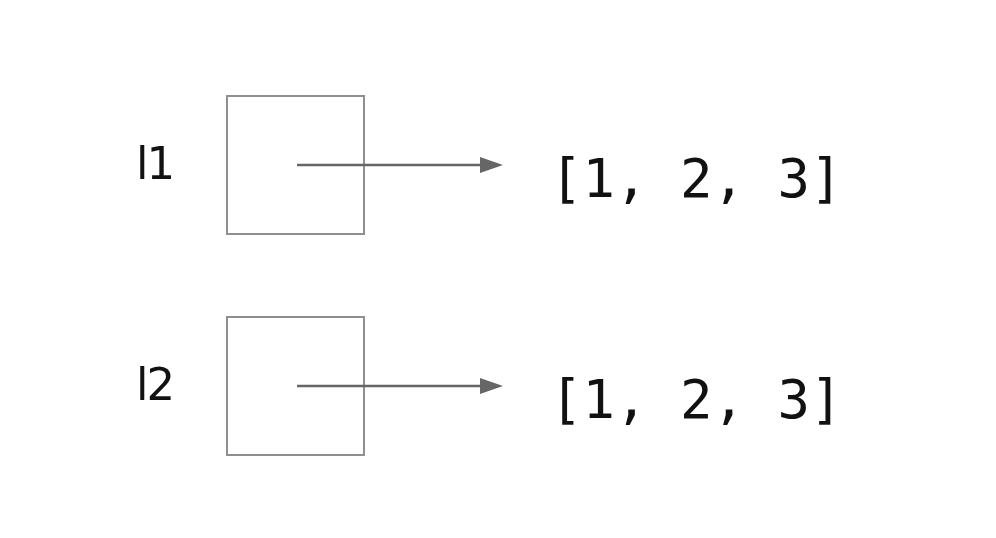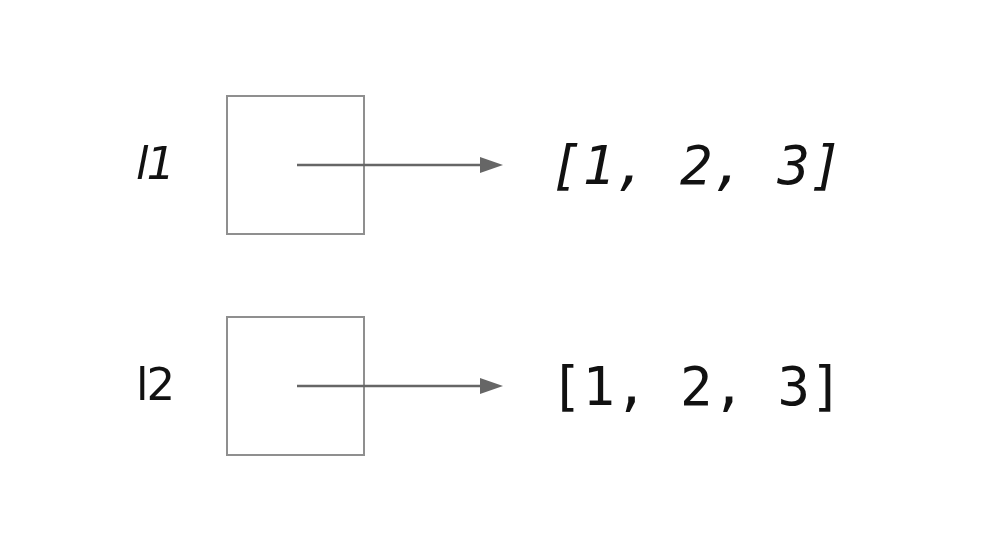--- a/index.html
+++ b/index.html
@@ -20,21 +20,21 @@
     background: var(--background);
     overflow: hidden;
     font-family: "DejaVu Sans", sans-serif;
   }
   .row {
     position: absolute;
     left: 0;
     width: 996px;
     height: 145px;
   }
-  .row1 { top: 95px; font-style: italic; }
+  .row1 { top: 95px; }
   .row2 { top: 316px; }
   .var-label {
     position: absolute;
     left: 136px;
     top: 46px;
     font-family: "DejaVu Sans", sans-serif;
     font-size: 45px;
     line-height: 46px;
     letter-spacing: -2px;
     color: var(--text);
@@ -52,21 +52,21 @@
     position: absolute;
     left: 296px;
     top: 54px;
     width: 208px;
     height: 32px;
     color: var(--arrow);
   }
   .list-value {
     position: absolute;
     left: 550px;
-    top: 43px;
+    top: 56px;
     font-family: "DejaVu Sans Mono", monospace;
     font-size: 54px;
     line-height: 56px;
     color: var(--text);
     white-space: pre;
   }
 </style>
 </head>
 <body>
 

